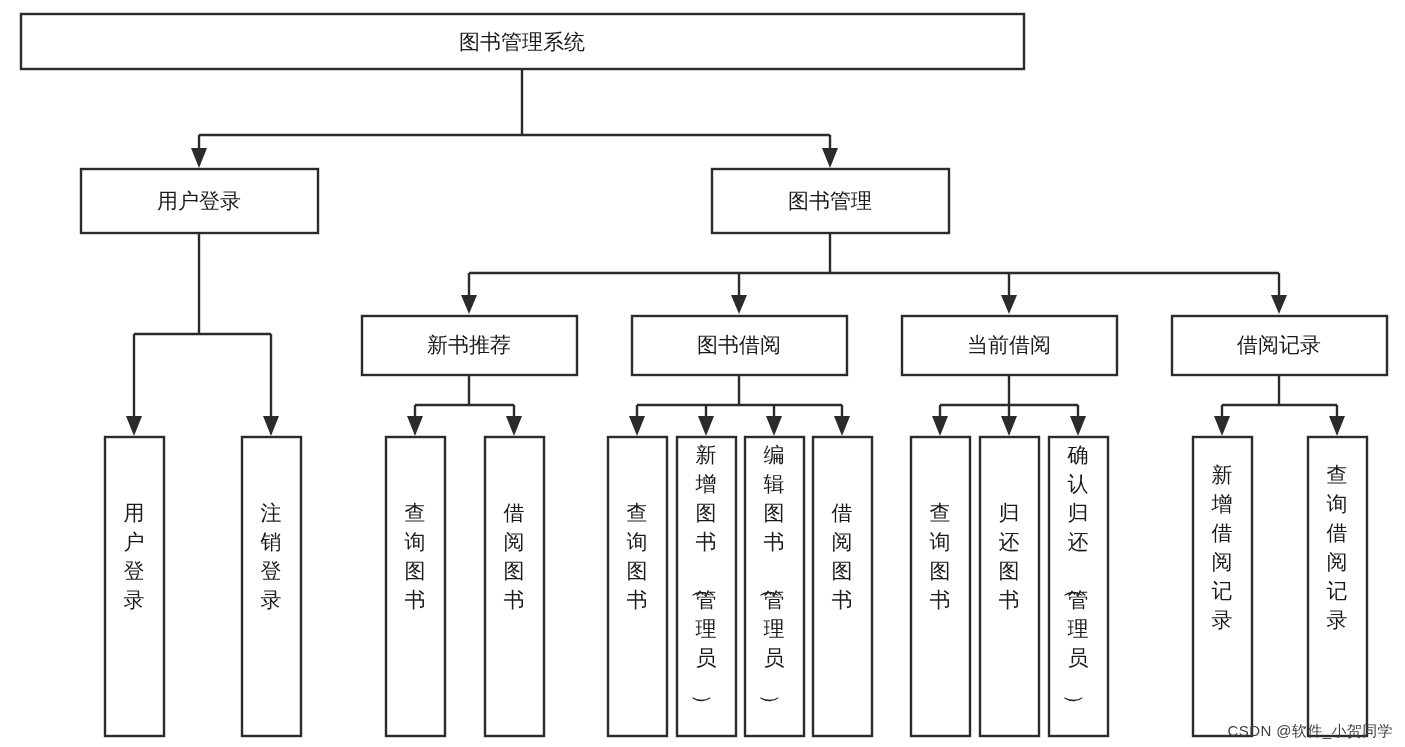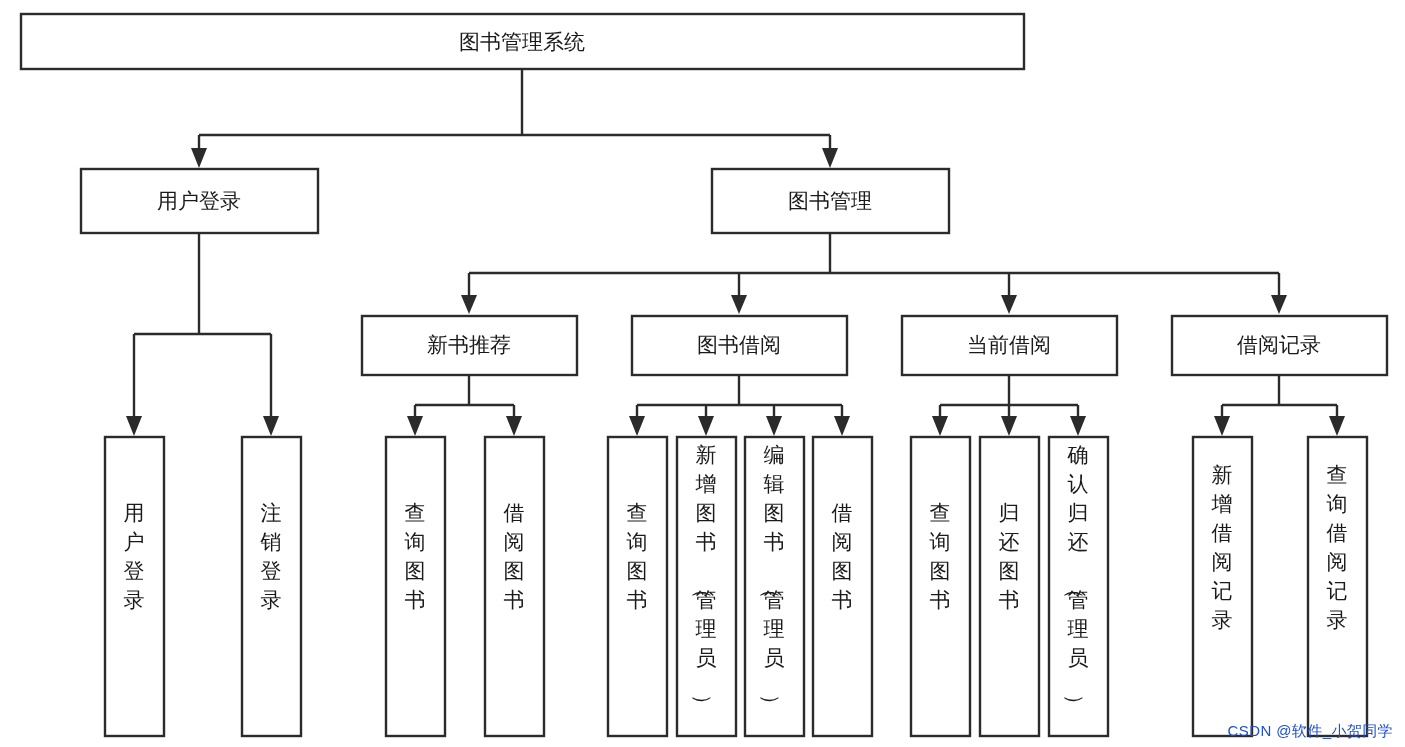--- a/index.html
+++ b/index.html
@@ -52,21 +52,21 @@
     font-size: 21px;
     fill: #1a1a1a;
     text-anchor: middle;
   }
   .watermark {
     position: absolute;
     right: 12px;
     bottom: 6px;
     font-family: "Liberation Sans", "DejaVu Sans", sans-serif;
     font-size: 15px;
-    color: #1d4ed8;
+    color: #404040;
     letter-spacing: 0.4px;
     white-space: nowrap;
   }
 </style>
 </head>
 <body>
 
 <div id="canvas">
 
   <svg class="diagram" viewBox="0 0 1405 747" xmlns="http://www.w3.org/2000/svg">

